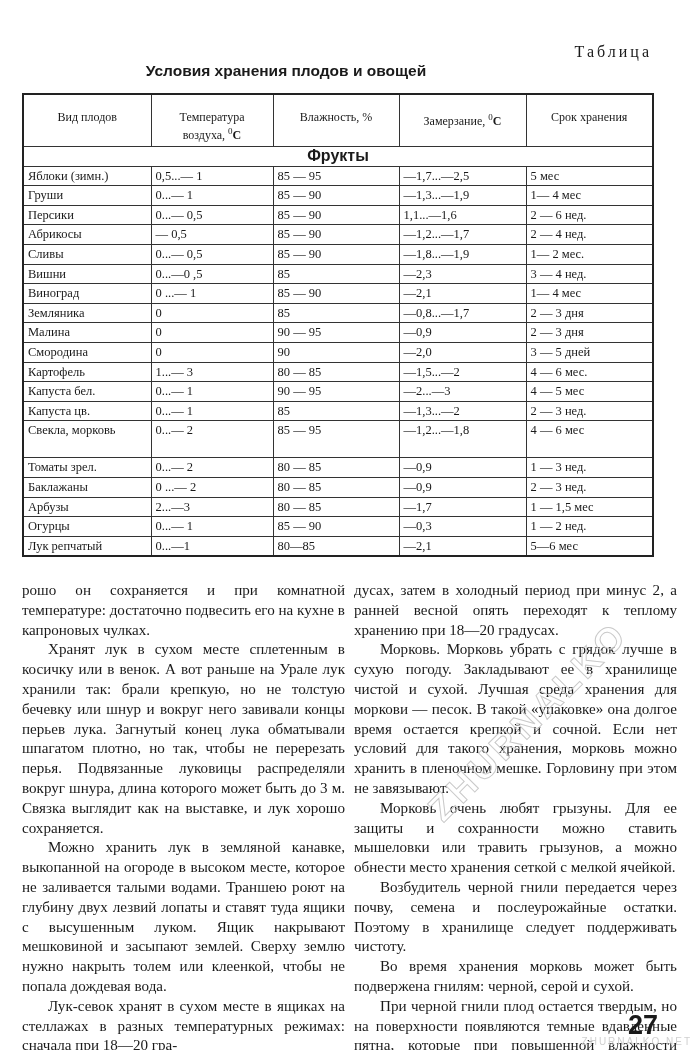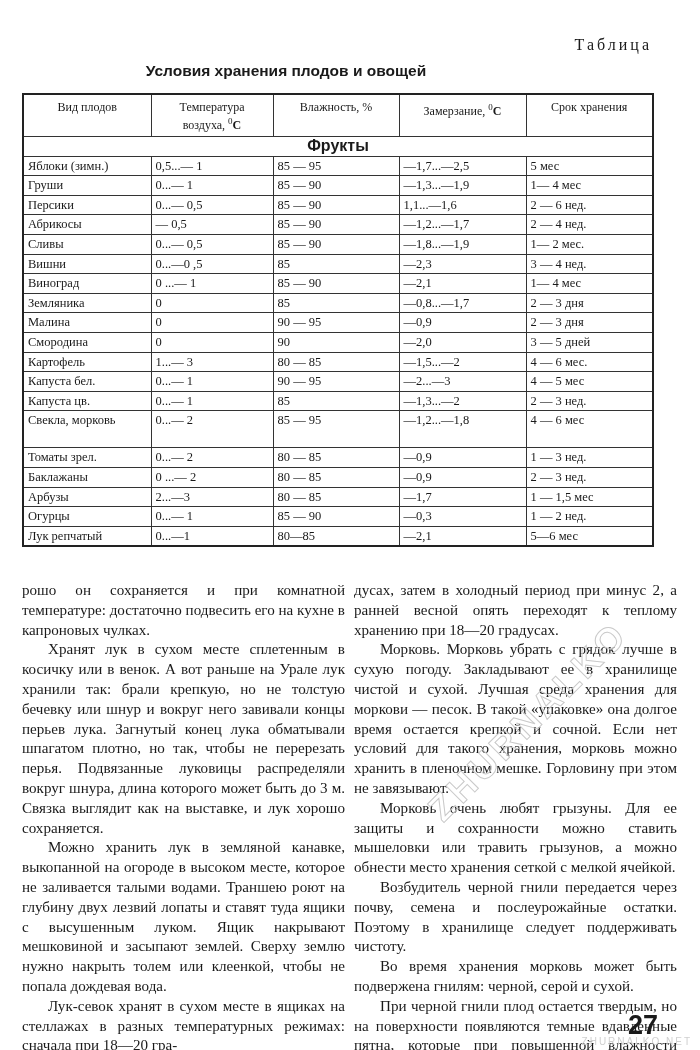--- a/index.html
+++ b/index.html
@@ -1,21 +1,21 @@
 <!DOCTYPE html>
 <html><head>
 <meta charset="utf-8">
 <style>
   html, body { margin:0; padding:0; background:#ffffff; }
   body { width:700px; height:1050px; position:relative; overflow:hidden; font-family:"Liberation Serif", serif; color:#1a1a1a; }
-  .label-right { position:absolute; right:48px; top:36px; font-size:16px; letter-spacing:3px; }
+  .label-right { position:absolute; right:48px; top:43px; font-size:16px; letter-spacing:3px; }
   .title { position:absolute; left:0; width:572px; top:62px; text-align:center; font-size:15.5px; font-weight:bold; font-family:"Liberation Sans Narrow","Liberation Sans", sans-serif; }
   table.storage { position:absolute; left:22px; top:93px; width:630px; border-collapse:collapse; border:2px solid #222; table-layout:fixed; font-size:12.5px; }
   table.storage th, table.storage td { border:1.2px solid #333; padding:0 4px; height:18.6px; line-height:18px; vertical-align:top; white-space:nowrap; overflow:hidden; }
-  table.storage th { font-weight:normal; font-size:12px; text-align:center; height:36px; line-height:14px; padding-top:5px; vertical-align:top; }
+  table.storage th { font-weight:normal; font-size:12px; text-align:center; height:36px; line-height:14px; padding-top:15px; vertical-align:top; }
   table.storage td.section { text-align:center; font-weight:bold; font-size:16px; font-family:"Liberation Sans", sans-serif; }
   table.storage td.tall { height:36px; white-space:normal; }
   sup { font-size:9px; }
   .col { position:absolute; top:570px; width:323px; font-size:15.1px; line-height:19.8px; text-align:justify; }
   .col p { margin:0; text-indent:26px; }
   .col p.cont { text-indent:0;margin-top:11px; }
   .col-left { left:22px; }
   .col-right { left:354px; }
   .page-num { position:absolute; right:42px; top:1010px; font-size:27px; font-weight:bold; font-family:"Liberation Sans", sans-serif; }
   .watermark { position:absolute; left:420px; top:800px; font-size:36px; font-weight:bold; color:transparent; -webkit-text-stroke:1px #c9c9c9; transform:rotate(-45deg); transform-origin:left top; letter-spacing:4px; font-family:"Liberation Sans", sans-serif; white-space:nowrap; }

